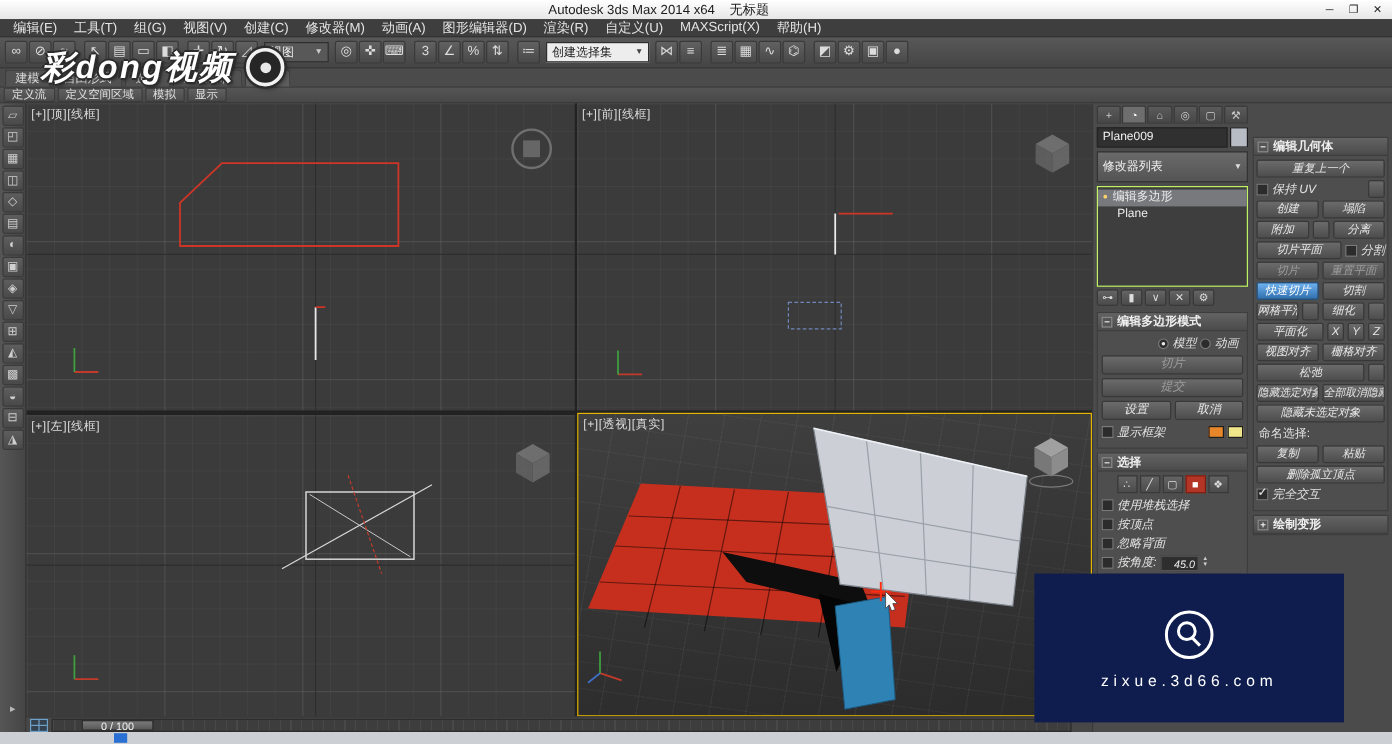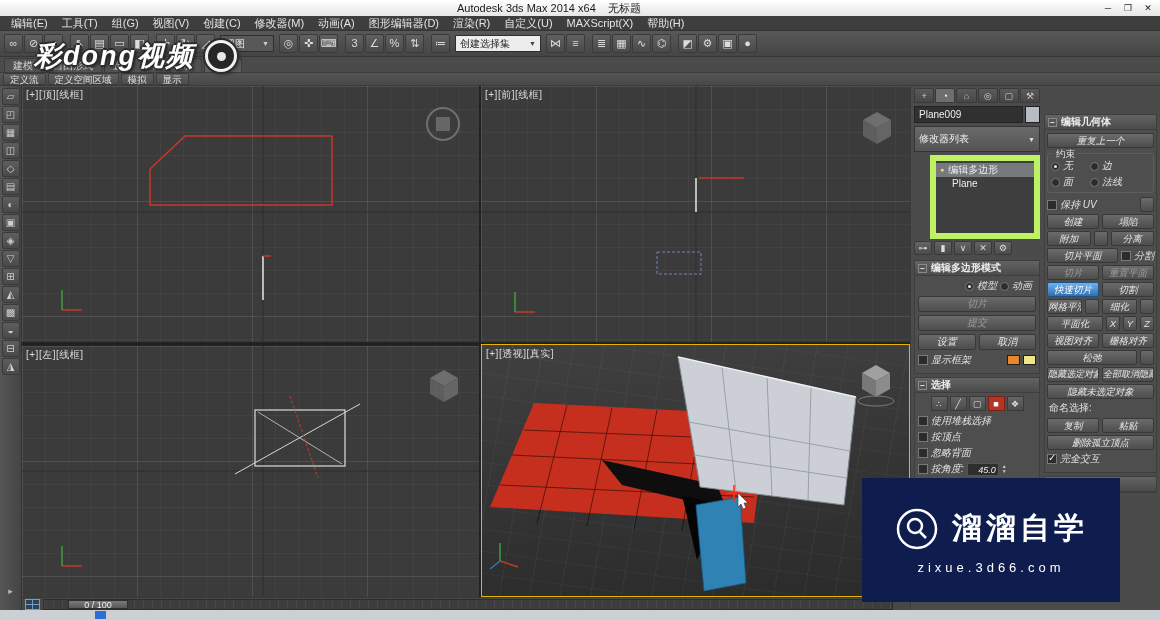--- a/index.html
+++ b/index.html
@@ -89,21 +89,21 @@
   .cp-tab { flex:1; text-align:center; font-size:9px; line-height:14px; color:#ccc;
     background:linear-gradient(#5a5a5a,#474747); border:1px solid #3a3a3a; border-radius:2px 2px 0 0; }
   .cp-tab.active { background:#6e6e6e; color:#fff; }
   .name-row { display:flex; gap:2px; height:17px; margin-bottom:3px; }
   .obj-name { flex:1; background:#303030; border:1px solid #232323; color:#f0f0f0; font-size:10px;
     padding:1px 4px; line-height:13px; }
   .color-swatch { width:15px; background:#b8bcc4; border:1px solid #1f1f1f; }
   .mod-list { height:16px; background:linear-gradient(#6a6a6a,#545454); border:1px solid #333; font-size:10px;
     display:flex; align-items:center; padding:12px 4px; margin-bottom:3px; color:#f0f0f0; }
   .mod-list .arrow { margin-left:auto; font-size:7px; color:#ddd; }
-  .stack { height:84px; background:#3e3e3e; border:6px solid #bef264; font-size:10px; margin-bottom:2px; padding-top:2px;margin-left:16px; }
+  .stack { height:84px; background:#3e3e3e; border:1px solid #bef264; font-size:10px; margin-bottom:2px; padding-top:2px; }
   .stack-row { height:14px; line-height:14px; padding-left:4px; display:flex; gap:4px; color:#ececec; align-items:center; }
   .stack-row.selected { background:#77797d; }
   .stack-row.indent { padding-left:16px; }
   .bulb { color:#ffd36a; font-size:7px; }
   .stack-tools { display:flex; gap:2px; height:15px; margin:2px 0 4px; justify-content:flex-start; }
   .st-btn { width:18px; height:14px; font-size:9px; line-height:12px; text-align:center; color:#ddd;
     background:linear-gradient(#646464,#4b4b4b); border:1px solid #393939; border-radius:2px; }
   .rollout { border:1px solid #3e3e3e; margin-bottom:3px; background:#4e4e4e; }
   .ro-head { height:15px; background:linear-gradient(#636363,#4b4b4b); font-size:10px; font-weight:bold; color:#efefef;
     display:flex; align-items:center; gap:4px; padding:0 3px; border-bottom:1px solid #3e3e3e; }
@@ -487,35 +487,20 @@
     <div class="rollout">
       <div class="ro-head">
         <span class="ro-box">−</span>
         <span>编辑几何体</span>
       </div>
       <div class="ro-body" style="padding:3px 2px 4px;">
         <div class="row tight">
             <span class="btn small">重复上一个</span>
           </div>
 
-        <div class="groupbox">
-          <span class="gb-label">约束</span>
-          <div class="row tight">
-            <span class="radio on"></span>
-            <span class="lbl">无</span>
-            <span class="radio" style="margin-left:14px"></span>
-            <span class="lbl">边</span>
-          </div>
-          <div class="row tight">
-            <span class="radio"></span>
-            <span class="lbl">面</span>
-            <span class="radio" style="margin-left:14px"></span>
-            <span class="lbl">法线</span>
-          </div>
-        </div>
 
         <div class="row tight">
           <span class="chk"></span>
           <span class="lbl">保持 UV</span>
           <span class="btn sq small" style="margin-left:auto"></span>
         </div>
         <div class="row tight">
           <span class="btn small">创建</span>
           <span class="btn small">塌陷</span>
         </div>
@@ -597,16 +582,15 @@
   <span class="brand-logo"></span>
 </div>
 
 <div class="learnbox">
   <div class="learn-row">
     <svg width="46" height="46" viewBox="0 0 46 46">
       <circle cx="23" cy="23" r="19" fill="none" stroke="#ffffff" stroke-width="2.5"></circle>
       <circle cx="21" cy="20" r="7" fill="none" stroke="#ffffff" stroke-width="2.5"></circle>
       <line x1="26" y1="26" x2="32" y2="32" stroke="#ffffff" stroke-width="2.5"></line>
     </svg>
-    <span class="learn-title">溜溜自学</span>
   </div>
   <span class="learn-url">zixue.3d66.com</span>
 </div>
 
 </body></html>

